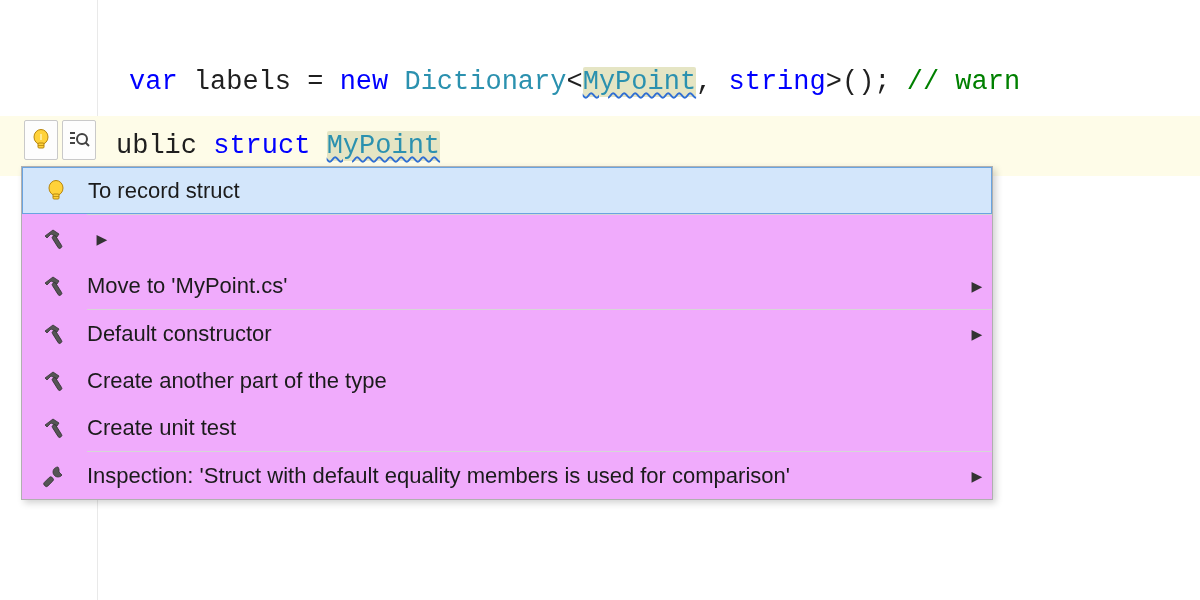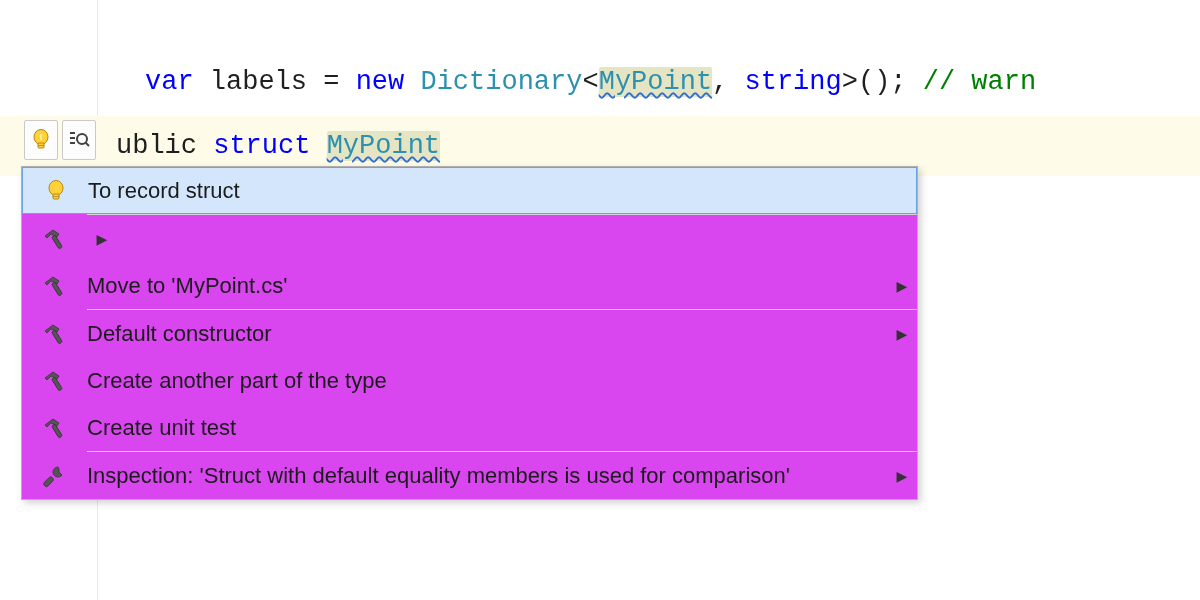--- a/index.html
+++ b/index.html
@@ -22,21 +22,21 @@
     left: 99px; top: 0; right: 0;
     font-family: Consolas, "Courier New", monospace;
     font-size: 27px;
     line-height: 36px;
   }
   .code-line {
     white-space: pre;
     position: absolute;
     left: 0;
     right: 0;
-    padding-left: 46px;
+    padding-left: 30px;
   }
   .line1 { top: 28px; }
   .current-line {
     position: absolute;
     left: -99px; right: 0;
     top: 116px;
     height: 60px;
     background: #fefce8;
     display: flex;
     align-items: center;
@@ -75,22 +75,22 @@
     width: 34px; height: 40px;
     border: 1px solid #c9c9c9;
     background: #fdfdfd;
     display: flex; align-items: center; justify-content: center;
     border-radius: 2px;
   }
   
   .menu {
     position: absolute;
     left: 21px; top: 166px;
-    width: 897px;
-    background: #d946ef;
+    width: 972px;
+    background: #f0abfc;
     border: 1px solid #b0b0b0;
     box-shadow: 3px 3px 7px rgba(0,0,0,0.18);
     font-size: 22px;
     color: #1b1b1b;
   }
   .menu-item {
     display: flex;
     align-items: center;
     height: 47px;
     position: relative;

